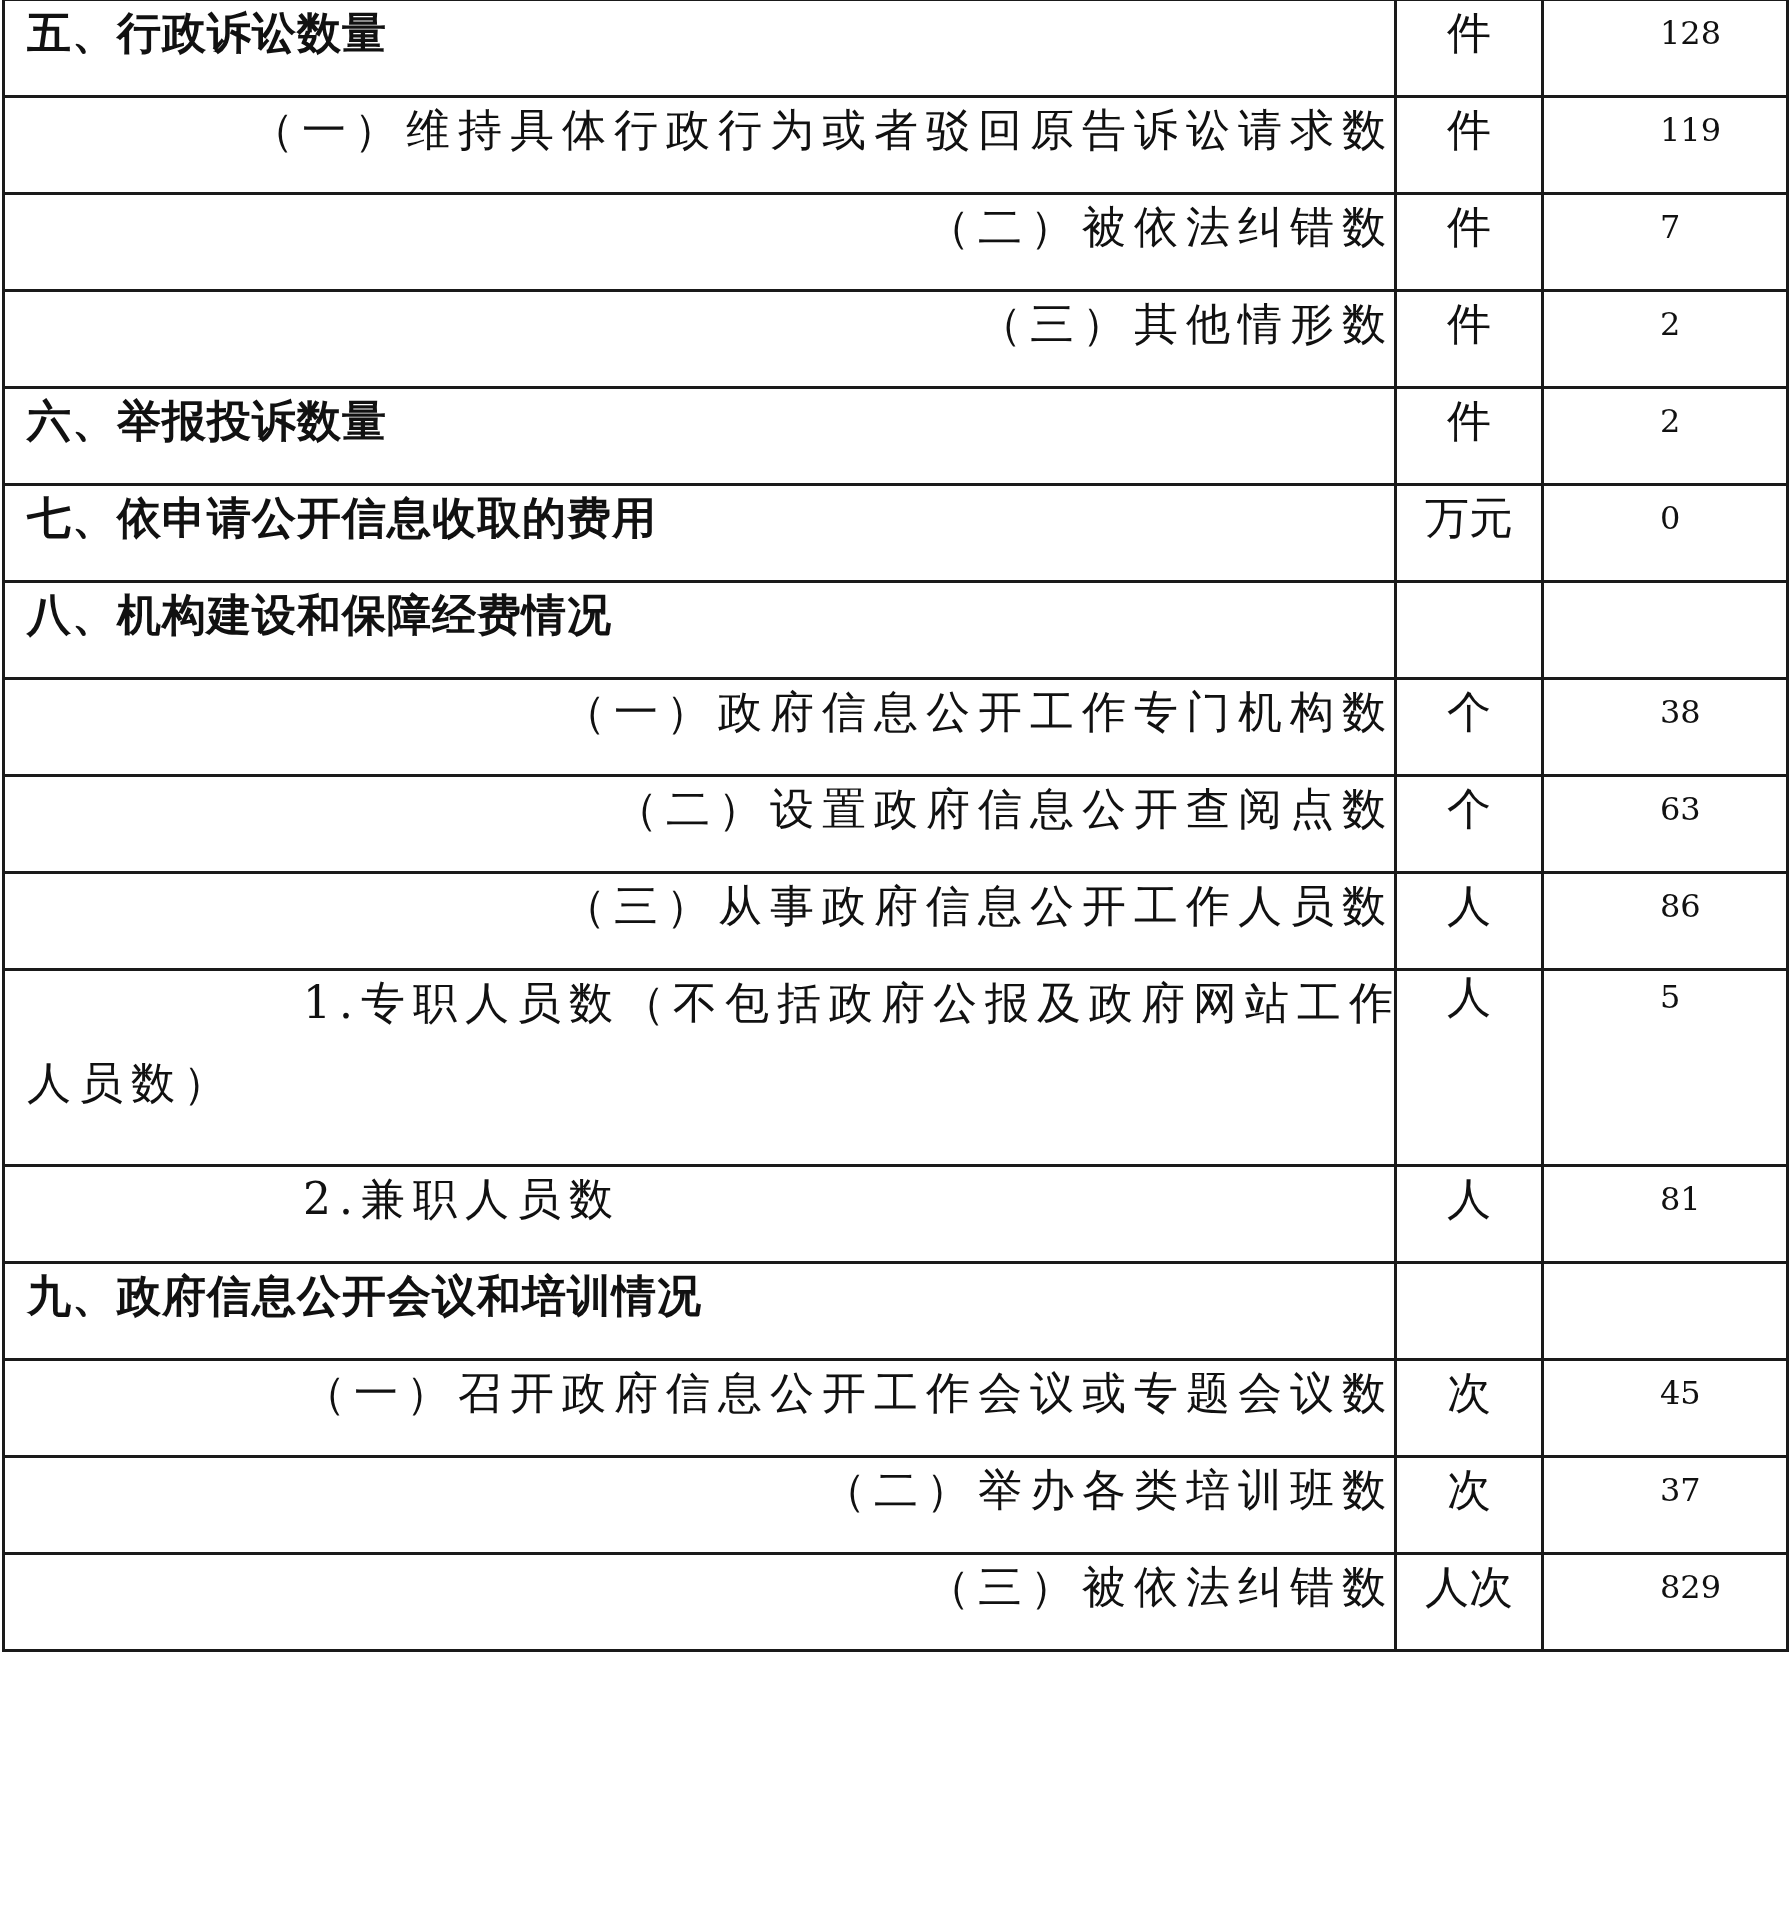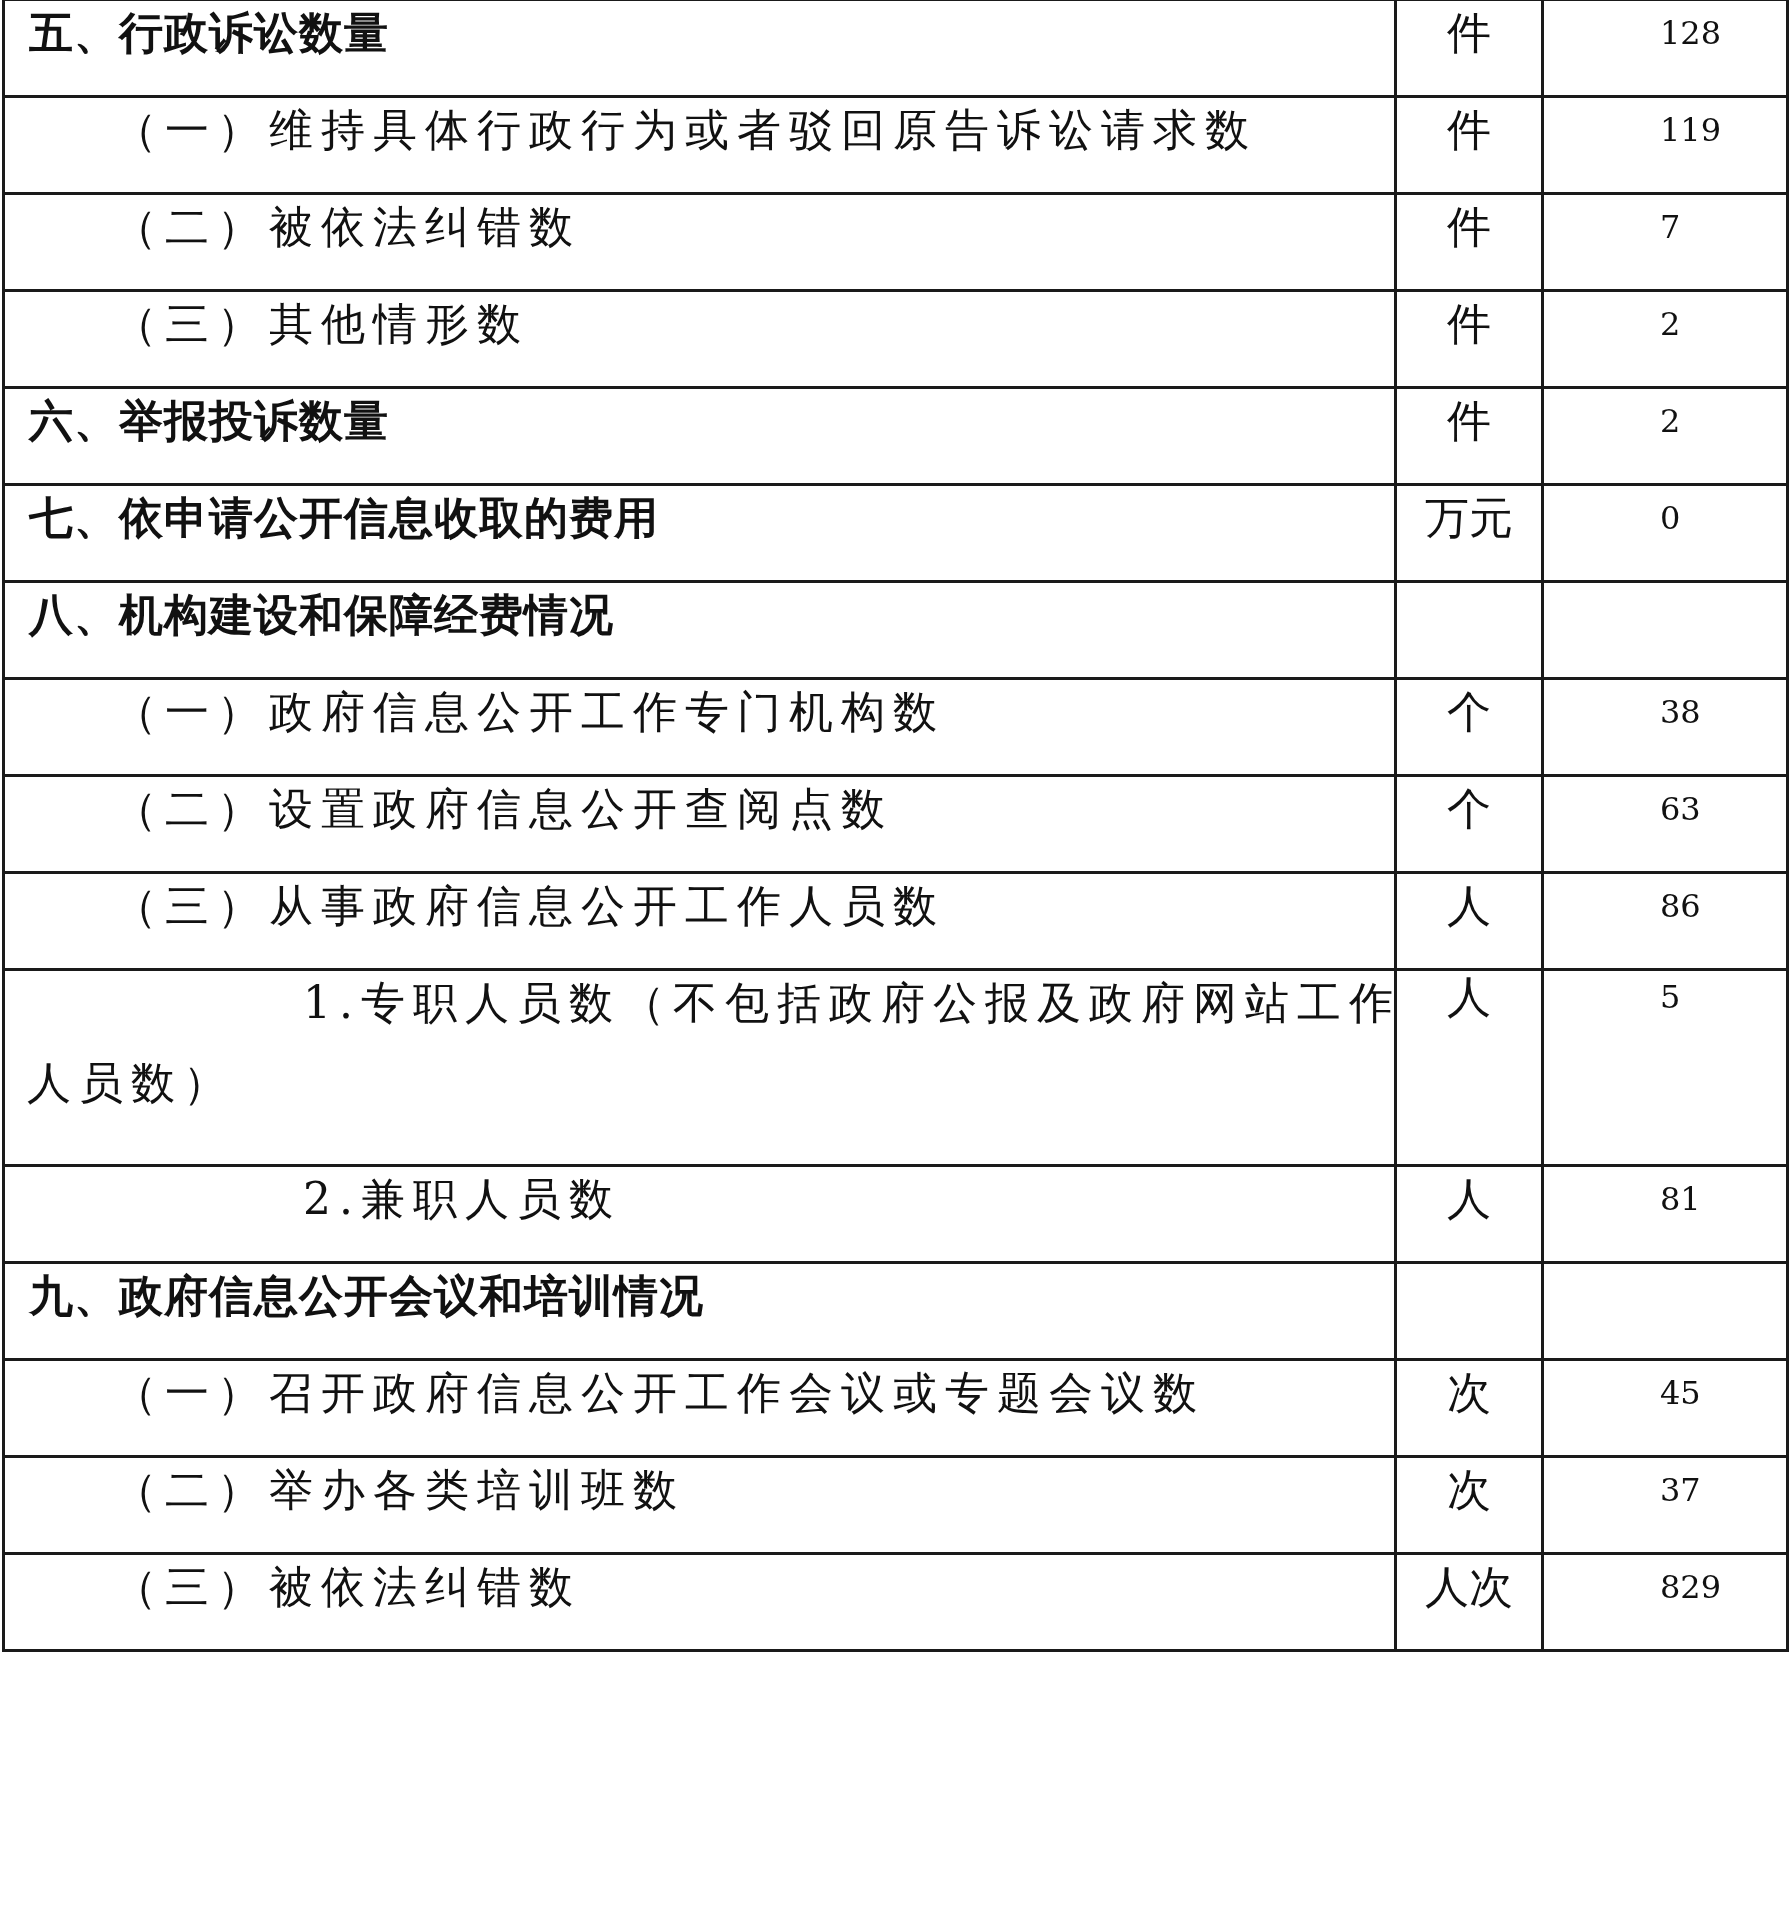--- a/index.html
+++ b/index.html
@@ -8,22 +8,22 @@
   table.stats { position: absolute; left: 2px; top: -2px; width: 1784px;
                 border-collapse: collapse; table-layout: fixed; }
   table.stats td { border: 3px solid #1a1a1a; vertical-align: top; padding: 0; }
   col.c-name { width: 1392px; }
   col.c-unit { width: 147px; }
   col.c-val  { width: 245px; }
   tr.r1 td { height: 94px; }
   tr.r2 td { height: 193px; }
   .name { font-size: 44px; line-height: 52px; padding-top: 6px; white-space: nowrap; }
   .name.head { font-family: "DejaVu Sans", "Liberation Sans", sans-serif; font-weight: bold;
-               letter-spacing: 1px; margin-left: 24px; }
-  .name.sub { padding-left: 108px; letter-spacing: 8px; }
+               padding-left: 22px; letter-spacing: 1px; }
+  .name.sub { padding-left: 84px; letter-spacing: 8px; text-align: right; }
   .name.subsub { padding-left: 298px; letter-spacing: 8px; }
   .name.wrap-a .l2 { display:block; padding-left: 0; margin-left: -276px; margin-top: 28px; }
   .name.wrap-b .l2 { display:block; margin-left: 132px; margin-top: 46px; }
   .unit { font-size: 44px; line-height: 52px; padding-top: 6px; text-align: center; }
   .val { font-size: 32px; line-height: 52px; padding-top: 6px; padding-left: 116px; }
   tr.r2 .unit, tr.r2 .val { vertical-align: middle; padding-top: 0; padding-bottom: 30px; }
 </style>
 </head>
 <body>
 

